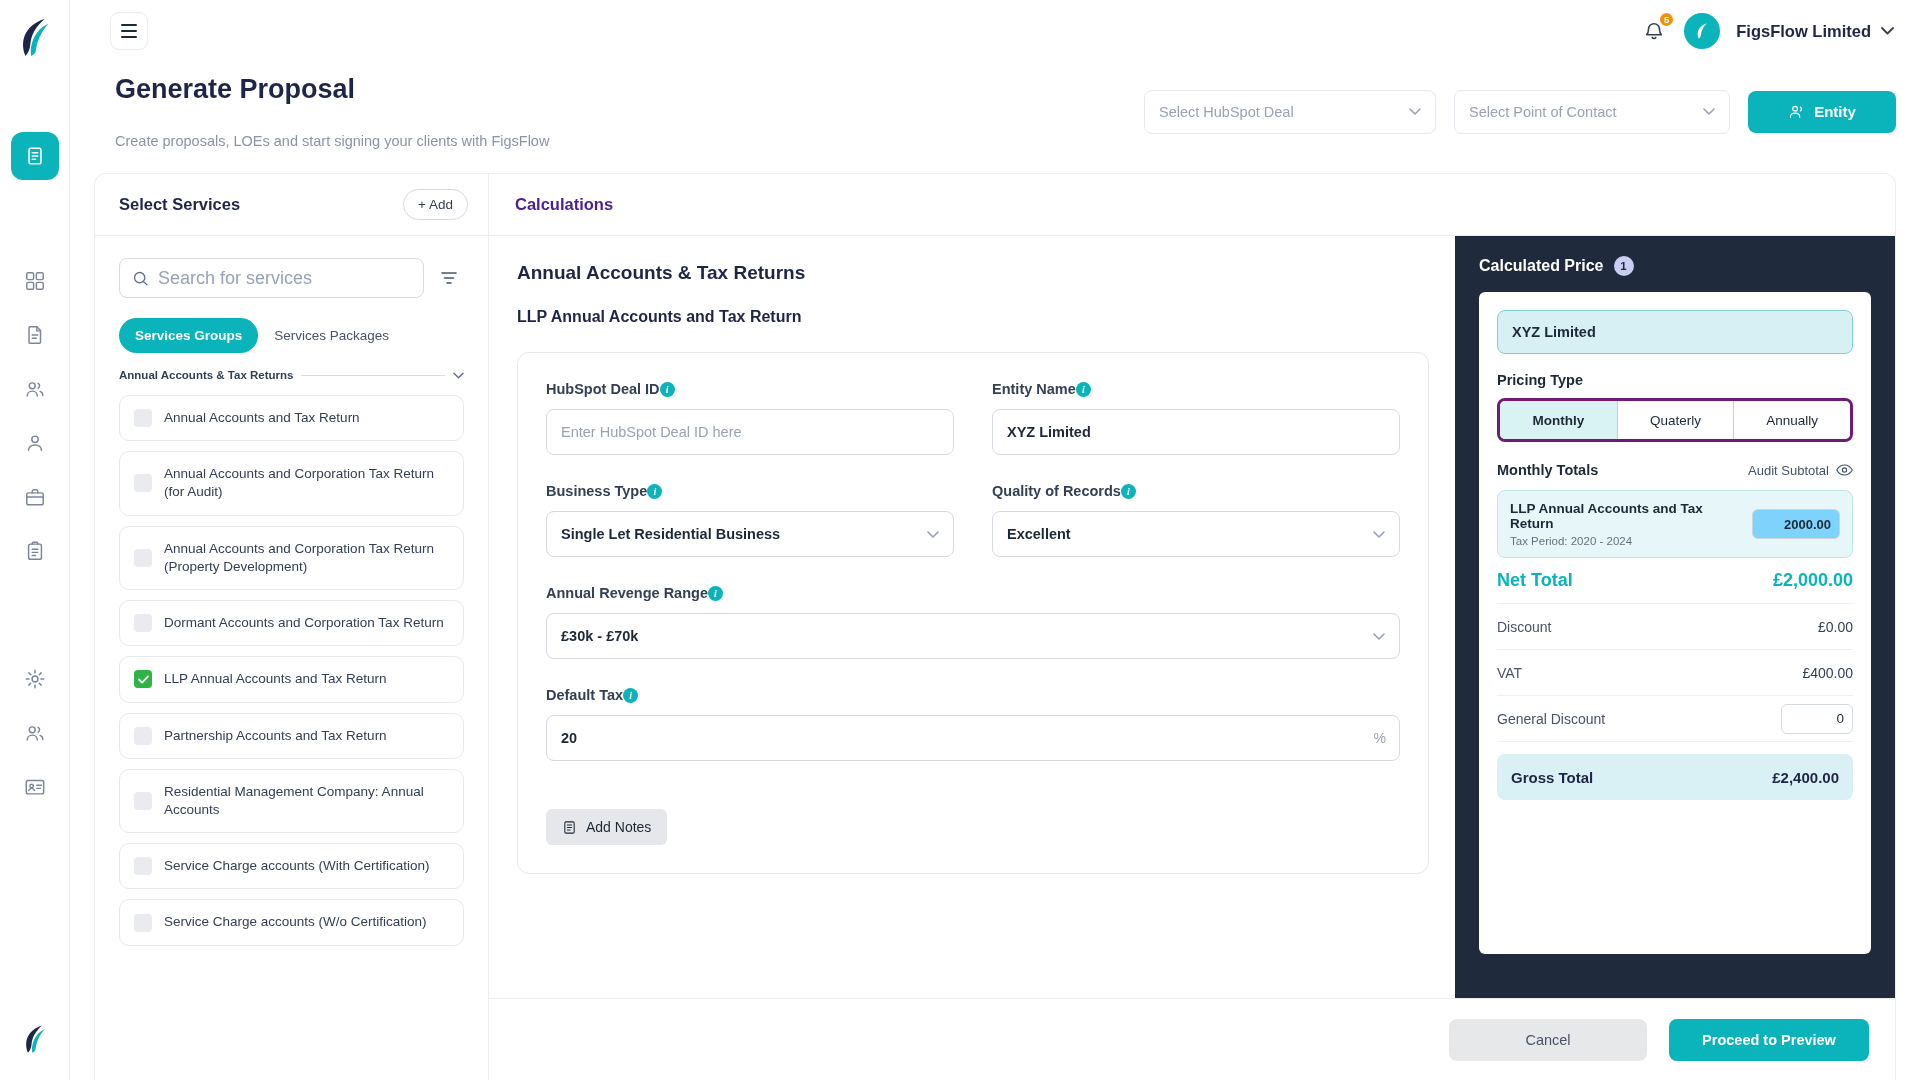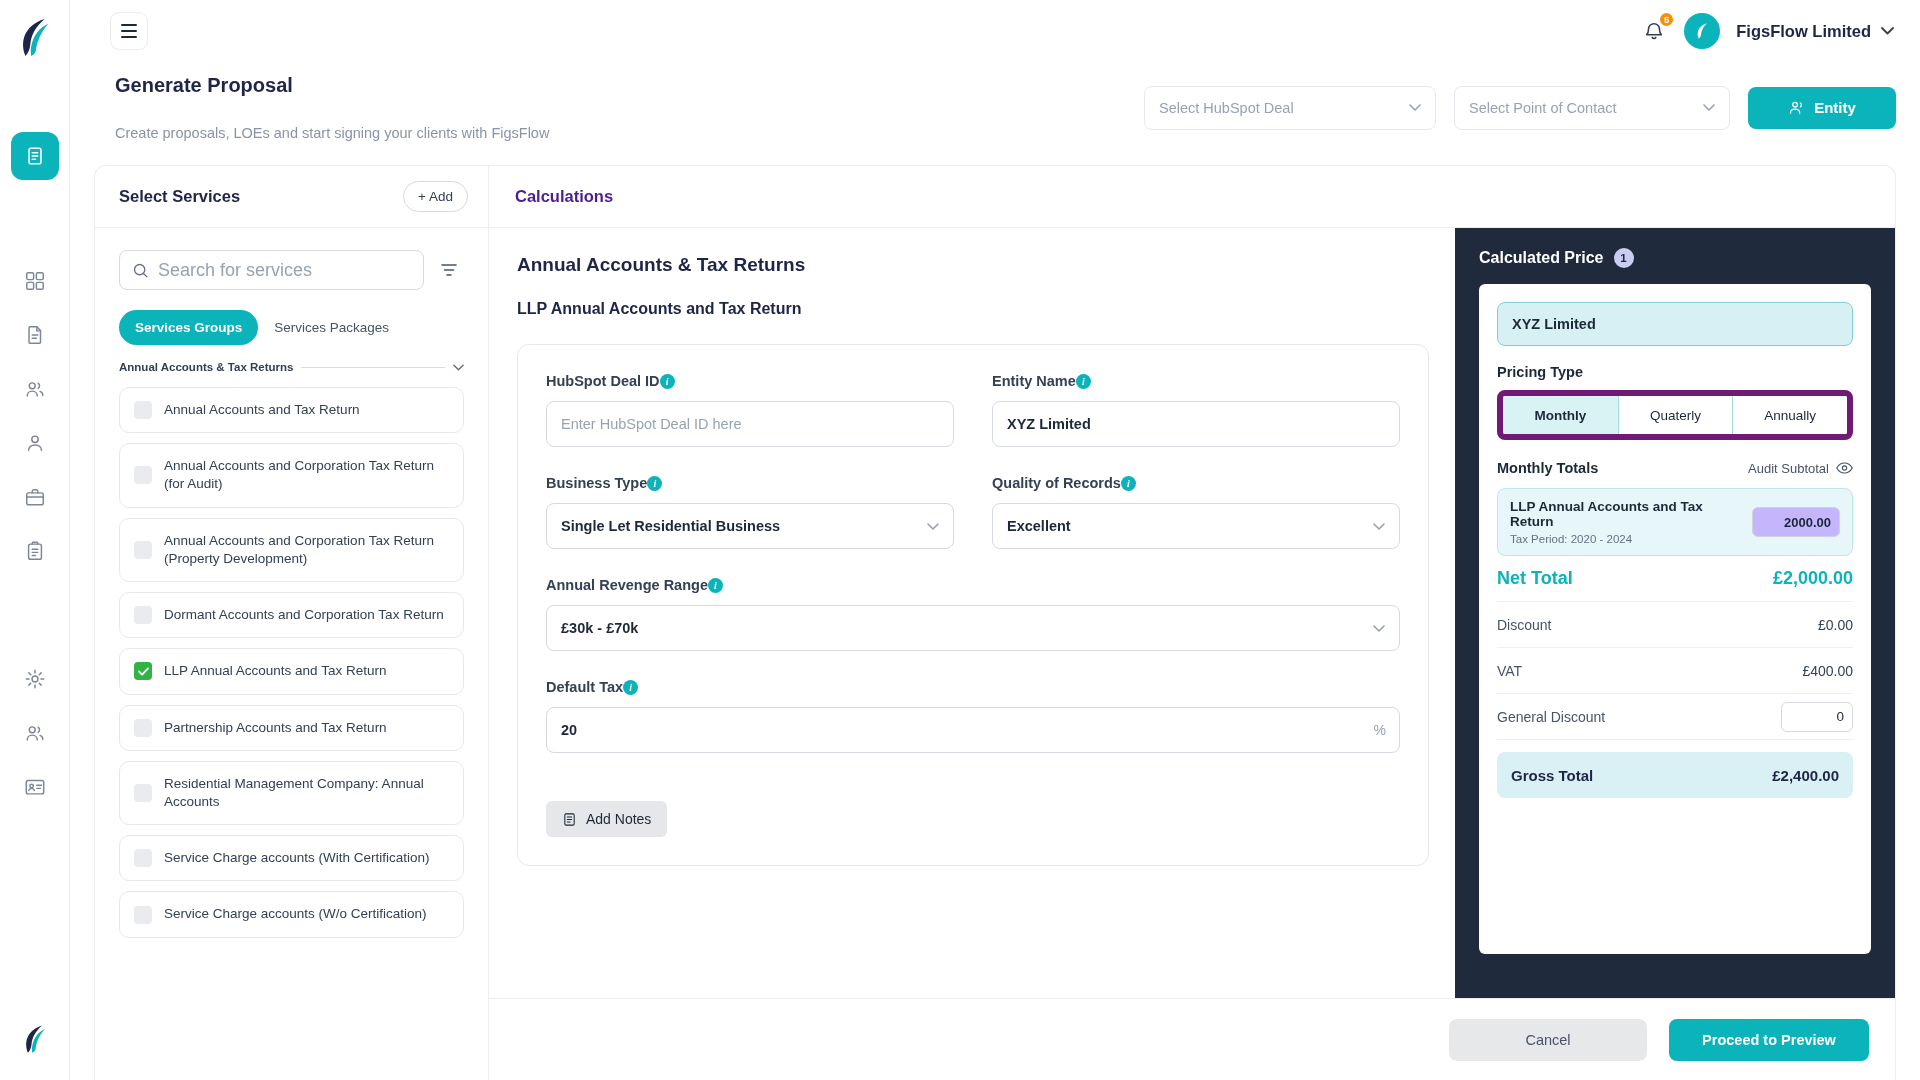--- a/index.html
+++ b/index.html
@@ -23,21 +23,21 @@
   .topbar{height:62px;display:flex;align-items:center;padding:0 26px 0 40px;flex-shrink:0}
   .hamburger{width:38px;height:38px;border:1px solid #ececf0;border-radius:9px;display:flex;flex-direction:column;justify-content:center;align-items:center;gap:4px;background:#fff;cursor:pointer}
   .hamburger span{display:block;width:16px;height:2px;background:#1d2939;border-radius:2px}
   .topbar-right{margin-left:auto;display:flex;align-items:center;gap:16px}
   .bell-wrap{position:relative;cursor:pointer;padding:3px}
   .badge{position:absolute;top:-6px;right:-7px;min-width:17px;height:17px;border-radius:9px;background:#f79009;border:2px solid #fff;color:#fff;font-size:9.5px;font-weight:bold;display:flex;align-items:center;justify-content:center;padding:0 3px}
   .logo-circle{width:36px;height:36px;border-radius:50%;background:#0bb3ba;display:flex;align-items:center;justify-content:center}
   .company{font-size:16.5px;font-weight:bold;color:#1f2547;display:flex;align-items:center;gap:10px;cursor:pointer}
 
   .page-header{display:flex;align-items:center;padding:12px 24px 0 45px;flex-shrink:0}
-  .title{font-size:20px;font-weight:bold;color:#1f2547}
+  .title{font-size:27px;font-weight:bold;color:#1f2547}
   .subtitle{margin-top:28px;font-size:14.5px;color:#8a94a6}
   .header-controls{margin-left:auto;display:flex;align-items:center;gap:18px}
   .select-box{width:292px;height:44px;border:1px solid #e7e9ee;border-radius:8px;display:flex;align-items:center;padding:0 14px;color:#98a2b3;font-size:14.5px;background:#fff;cursor:pointer}
   .select-box.contact{width:276px}
   .select-box .chev{margin-left:auto}
   .entity-btn{width:148px;height:42px;background:#0bb3ba;border-radius:8px;color:#fff;font-size:15px;font-weight:600;display:flex;align-items:center;justify-content:center;gap:9px;cursor:pointer;border:none}
 
   
   .card{margin:24px 24px 0;border:1px solid #ebedf0;border-bottom:none;border-radius:12px 12px 0 0;flex:1;display:flex;flex-direction:column;min-height:0;overflow:hidden}
   .card-header{height:62px;display:flex;border-bottom:1px solid #ebedf0;flex-shrink:0}
@@ -88,31 +88,31 @@
   .notes-btn{margin-top:20px;display:inline-flex;align-items:center;gap:9px;background:#e6e7ea;border:none;border-radius:6px;padding:10px 16px;font-size:14px;color:#1d2939;cursor:pointer;grid-column:1/-1;justify-self:start}
 
   
   .dark-panel{width:440px;flex-shrink:0;background:#1f2b3c;margin-bottom:0;padding:20px 24px 44px;display:flex;flex-direction:column;min-height:0}
   .dp-title-row{display:flex;align-items:center;gap:10px;flex-shrink:0}
   .dp-title{color:#fff;font-size:16px;font-weight:bold}
   .dp-badge{width:20px;height:20px;border-radius:50%;background:#c9cdf2;color:#1f2547;font-size:11.5px;font-weight:bold;display:flex;align-items:center;justify-content:center;cursor:pointer}
   .price-card{margin-top:16px;background:#fff;border-radius:6px;padding:18px;flex:1;min-height:0;display:flex;flex-direction:column}
   .entity-chip{height:44px;background:#d6f0f3;border:1px solid #7fd0d6;border-radius:8px;display:flex;align-items:center;padding:0 14px;font-size:14.5px;font-weight:600;color:#1d2939;flex-shrink:0}
   .pt-label{margin-top:18px;font-size:14.5px;font-weight:600;color:#1d2939}
-  .segmented{margin-top:10px;display:grid;grid-template-columns:1fr 1fr 1fr;border:6px solid #701a75;border-radius:8px;overflow:hidden;flex-shrink:0}
+  .segmented{margin-top:10px;display:grid;grid-template-columns:1fr 1fr 1fr;border:3px solid #701a75;border-radius:8px;overflow:hidden;flex-shrink:0}
   .seg{height:38px;display:flex;align-items:center;justify-content:center;font-size:13.5px;color:#1d2939;background:#fff;cursor:pointer;border-left:1px solid #9edde2}
   .seg:first-child{border-left:none}
   .seg.active{background:#d9f2f4;font-weight:600}
   .totals-row{margin-top:20px;display:flex;align-items:center;justify-content:space-between}
   .mt-label{font-size:14.5px;font-weight:bold;color:#1d2939}
   .view-sub{display:flex;align-items:center;gap:7px;font-size:13px;color:#475467;cursor:pointer;background:none;border:none}
   .line-item{margin-top:12px;background:#e7f6f8;border:1px solid #bde7ea;border-radius:8px;padding:10px 12px;display:flex;align-items:center;gap:10px}
   .li-name{font-size:13.5px;font-weight:600;color:#1d2939}
   .li-period{margin-top:4px;font-size:11.5px;color:#667085}
-  .li-amount{margin-left:auto;width:88px;height:30px;border:1px solid #cfd4dc;border-radius:6px;background:#c4b5fd;text-align:right;padding:0 8px;font-size:13px;font-weight:600;color:#1d2939;font-family:inherit;outline:none;flex-shrink:0}
+  .li-amount{margin-left:auto;width:88px;height:30px;border:1px solid #cfd4dc;border-radius:6px;background:#7dd3fc;text-align:right;padding:0 8px;font-size:13px;font-weight:600;color:#1d2939;font-family:inherit;outline:none;flex-shrink:0}
   .t-row{height:46px;display:flex;align-items:center;justify-content:space-between;border-bottom:1px solid #eef1f4;flex-shrink:0}
   .t-label{font-size:14px;color:#475467}
   .t-val{font-size:14px;color:#344054}
   .t-row.net .t-label,.t-row.net .t-val{color:#0bb3ba;font-weight:bold;font-size:18px}
   .gd-input{width:72px;height:30px;border:1px solid #d5d9e0;border-radius:6px;text-align:right;padding:0 8px;font-size:13.5px;color:#1d2939;font-family:inherit;outline:none;background:#fff}
   .gross-row{margin-top:12px;background:#d9f0f4;border-radius:8px;height:46px;display:flex;align-items:center;justify-content:space-between;padding:0 14px;flex-shrink:0}
   .g-label,.g-val{font-size:15px;font-weight:bold;color:#1f2547}
 
   
   .footer{height:82px;border-top:1px solid #ebedf0;display:flex;align-items:center;justify-content:flex-end;gap:22px;padding-right:26px;flex-shrink:0;background:#fff}

